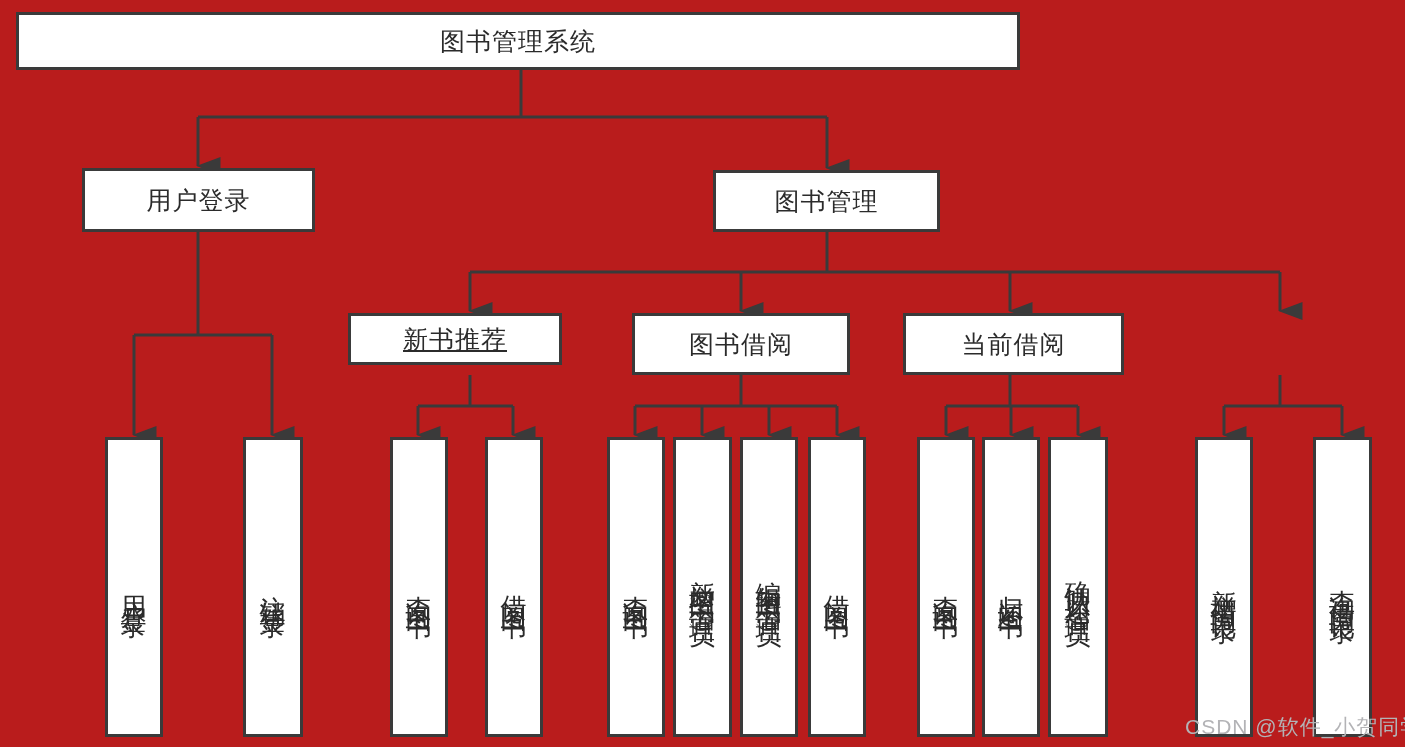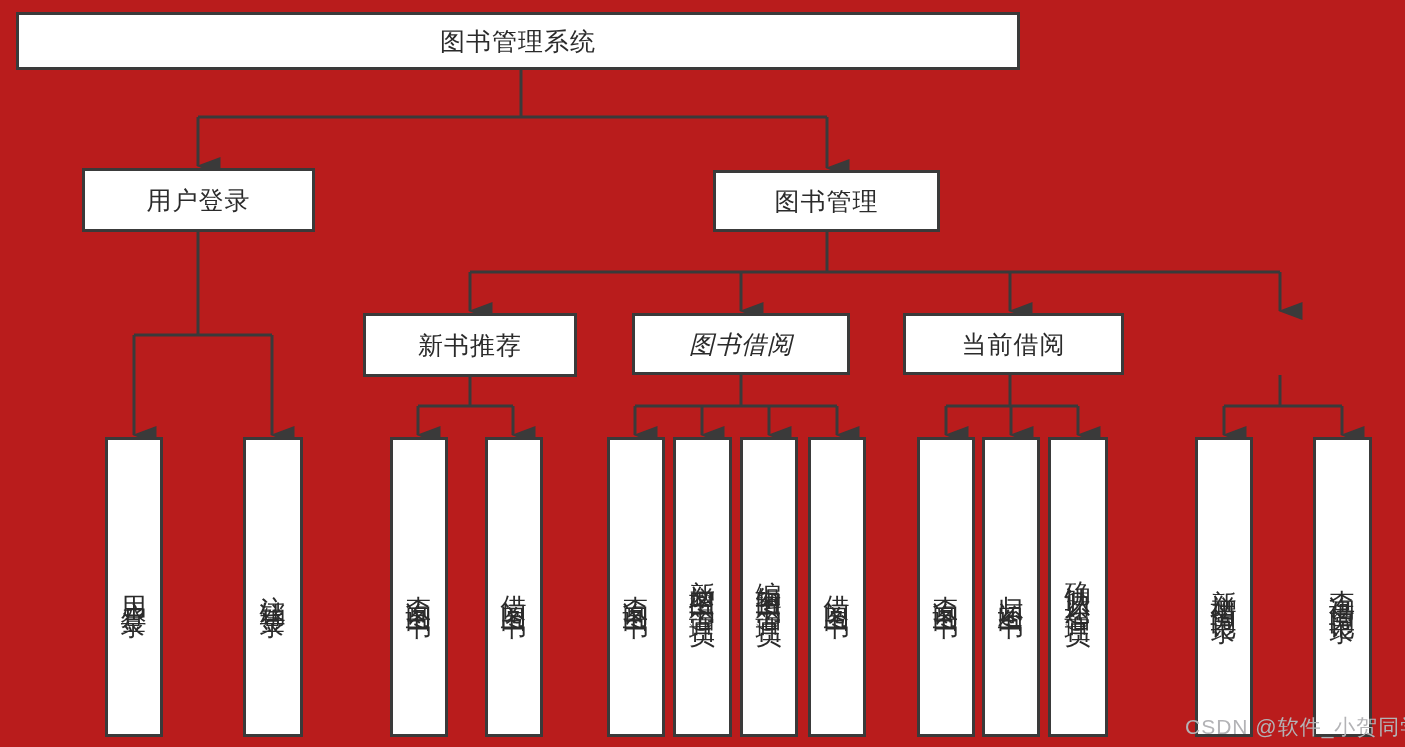--- a/index.html
+++ b/index.html
@@ -130,24 +130,24 @@
     <span>图书管理系统</span>
   </div>
 
   <div class="hbox" style="left:82px; top:168px; width:233px; height:64px;">
     <span>用户登录</span>
   </div>
   <div class="hbox" style="left:713px; top:170px; width:227px; height:62px;">
     <span>图书管理</span>
   </div>
 
-  <div class="hbox" style="left:363px; top:313px; width:214px; height:64px;">
+  <div class="hbox" style="left:348px; top:313px; width:214px; height:52px;text-decoration:underline;">
     <span>新书推荐</span>
   </div>
-  <div class="hbox" style="left:632px; top:313px; width:218px; height:62px;font-style:italic;">
+  <div class="hbox" style="left:632px; top:313px; width:218px; height:62px;">
     <span>图书借阅</span>
   </div>
   <div class="hbox" style="left:903px; top:313px; width:221px; height:62px;">
     <span>当前借阅</span>
   </div>
 
   <div class="vbox" style="left:105px;">
     <span class="vtext">用户登录</span>
   </div>
   <div class="vbox" style="left:243px; width:60px;">

